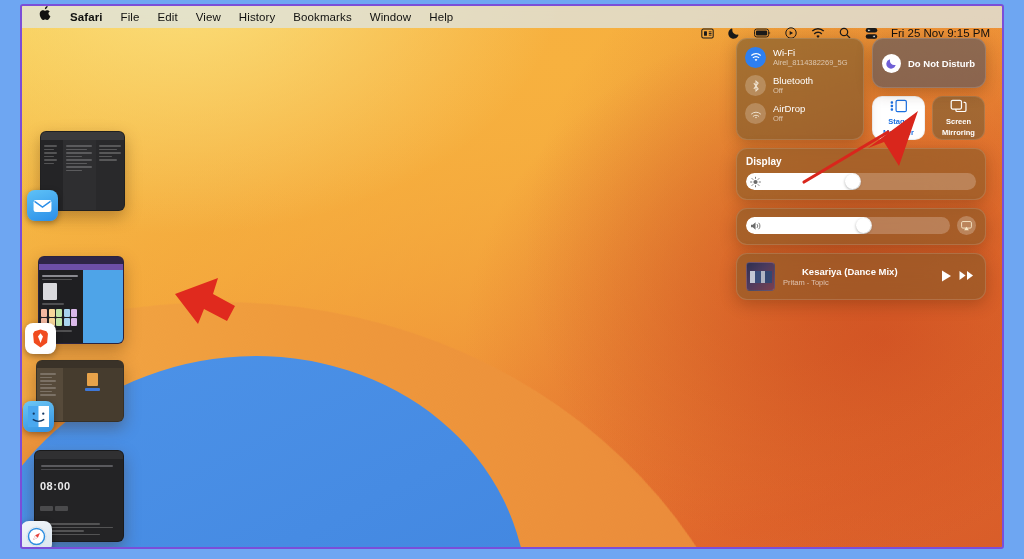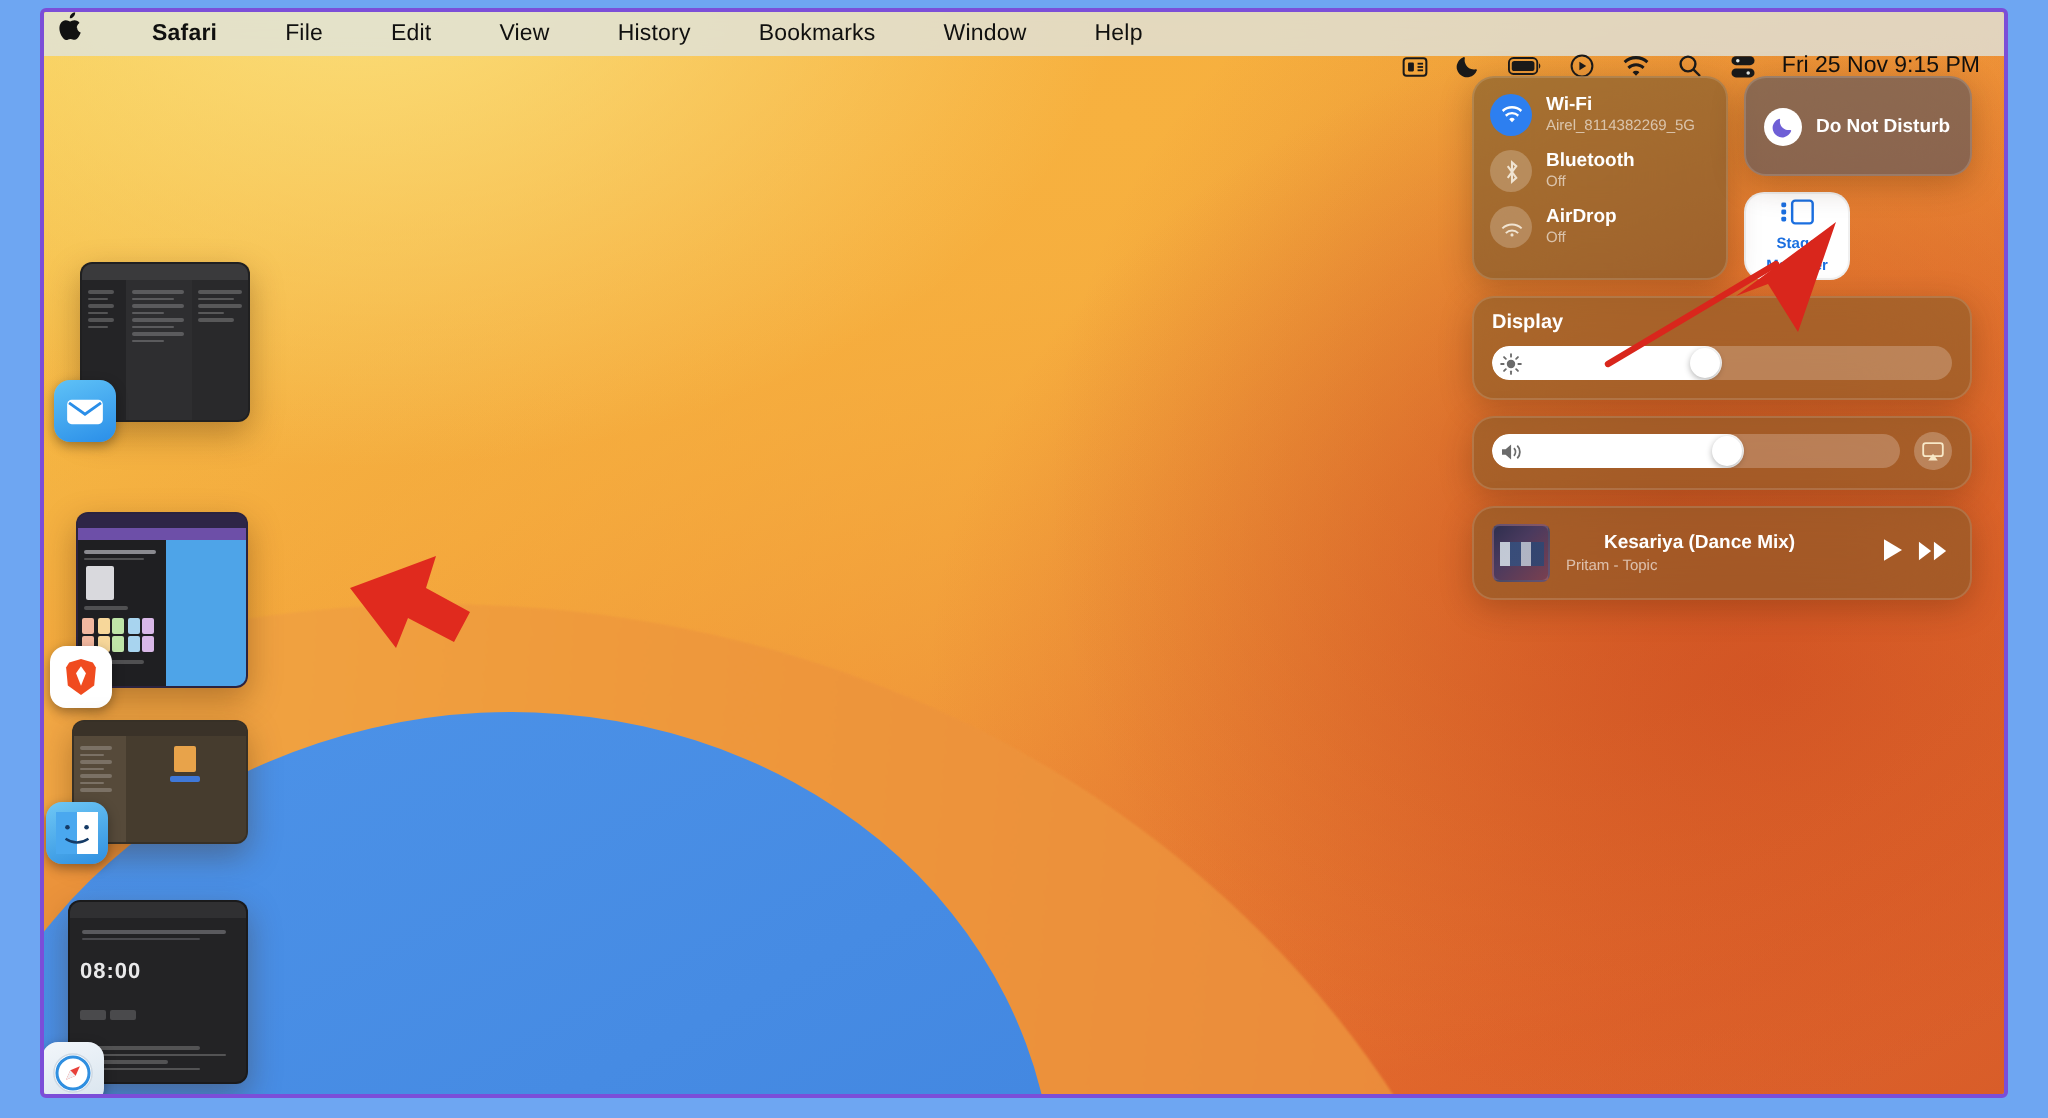--- a/index.html
+++ b/index.html
@@ -62,21 +62,21 @@
 
   
   #menubar {
     position:absolute; left:0; top:0; right:0; height:22px;
     background:rgba(222,228,222,0.80);
     backdrop-filter:blur(18px);
     display:flex; align-items:center;
     font-size:11.5px; color:#10100f;
     z-index:40;
   }
-  #menubar .left { display:flex; align-items:center; gap:16px; }
+  #menubar .left { display:flex; align-items:center; gap:0px; padding-left:10px; }
   #menubar .mi {
     padding:0 9px; height:22px; line-height:22px; white-space:nowrap;
     letter-spacing:0.1px;
   }
   #menubar .mi.app { font-weight:bold; }
   #menubar .apple { padding:0 10px 0 6px; font-size:13px; line-height:18px; }
   #menubar .right {
     margin-left:auto; display:flex; align-items:center; gap:0px;
     padding-right:10px;
     margin-top:32px;
@@ -114,21 +114,21 @@
   }
   .conn-item { display:flex; align-items:center; gap:7px; }
   .conn-ic {
     width:21px; height:21px; border-radius:50%;
     display:flex; align-items:center; justify-content:center;
     flex:0 0 auto;
   }
   .conn-ic.on { background:#2d7ff0; }
   .conn-ic.off { background:rgba(255,255,255,0.22); }
   .conn-txt { overflow:hidden; line-height:1.15; }
-  .conn-title { font-size:9.5px; font-weight:bold; color:#fff; }
+  .conn-title { font-size:9.5px; font-weight:normal; color:#fff; }
   .conn-sub {
     font-size:7.5px; color:rgba(255,255,255,0.60);
     white-space:nowrap; overflow:hidden; text-overflow:clip;
   }
 
   
   .cc-rightcol { width:114px; display:flex; flex-direction:column; gap:8px; }
   .cc-dnd {
     height:50px; padding:0 9px;
     display:flex; align-items:center; gap:7px;
@@ -565,20 +565,30 @@
                   <rect x="6.4" y="1.4" width="11" height="12.2" rx="1.6"></rect>
                   <rect x="0.6" y="2.4" width="2.6" height="2.6" rx="0.8" fill="#1b6fe0" stroke="none"></rect>
                   <rect x="0.6" y="6.2" width="2.6" height="2.6" rx="0.8" fill="#1b6fe0" stroke="none"></rect>
                   <rect x="0.6" y="10.0" width="2.6" height="2.6" rx="0.8" fill="#1b6fe0" stroke="none"></rect>
                 </svg>
               </div>
               <div>Stage</div>
               <div>Manager</div>
             </div>
 
+            <div class="tile inactive">
+              <div>
+                <svg width="17" height="14" viewBox="0 0 18 15" fill="none" stroke="#ffffff" stroke-width="1.3">
+                  <rect x="1.2" y="1.4" width="11" height="9.4" rx="1.6"></rect>
+                  <path d="M14.4 3.6h1.2a1.4 1.4 0 0 1 1.4 1.4v7a1.4 1.4 0 0 1-1.4 1.4h-8a1.4 1.4 0 0 1-1.4-1.4v-1"></path>
+                </svg>
+              </div>
+              <div>Screen</div>
+              <div>Mirroring</div>
+            </div>
           </div>
         </div>
       </div>
 
       <div class="cc-card cc-slider-card">
         <div class="sl-label">Display</div>
         <div class="sl-wrap">
           <div class="slider" id="display-slider">
             <div class="fill" id="display-fill" style="width: 115px;"></div>
             <div class="knob" id="display-knob" style="left: 99px;"></div>

